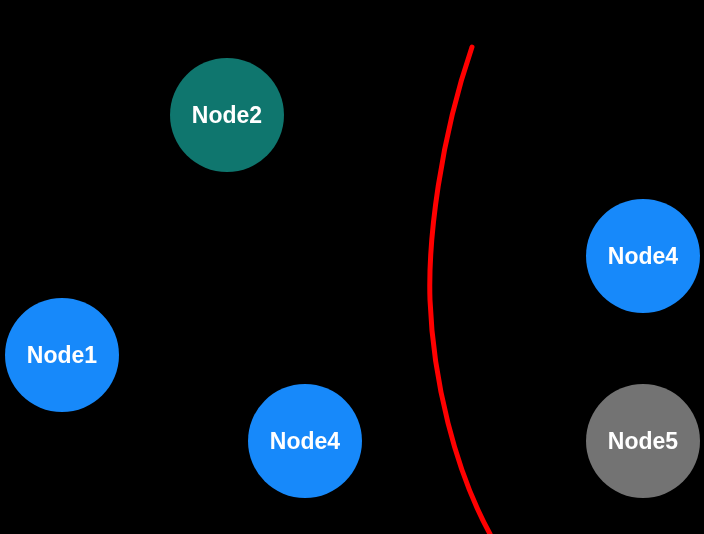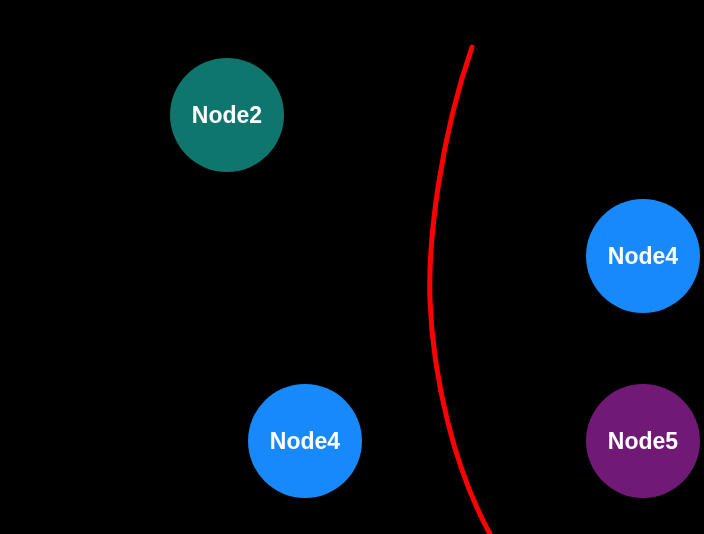--- a/index.html
+++ b/index.html
@@ -51,26 +51,29 @@
 <div id="canvas" style="width: 704px; height: 534px; background: rgb(0, 0, 0);">
 
   <svg id="edge-layer" viewBox="0 0 704 534" width="704" height="534" xmlns="http://www.w3.org/2000/svg">
     <path id="red-curve-path" fill="none" stroke="#ff0000" stroke-width="5" stroke-linecap="round" d="M 472 47 C 440 140 428 240 430 300 C 433 380 455 470 490 534"></path>
   </svg>
 
   <div class="node" style="left: 170px; top: 58px; width: 114px; height: 114px; background: #0f766e;">
     <span class="node-label">Node2</span>
   </div>
 
+  <div class="node" style="left: 5px; top: 298px; width: 114px; height: 114px; background: rgb(23, 137, 250);">
+    <span class="node-label">Node1</span>
+  </div>
 
   <div class="node" style="left: 248px; top: 384px; width: 114px; height: 114px; background: rgb(23, 137, 250);">
     <span class="node-label">Node4</span>
   </div>
 
   <div class="node" style="left: 586px; top: 199px; width: 114px; height: 114px; background: rgb(23, 137, 250);">
     <span class="node-label">Node4</span>
   </div>
 
-  <div class="node" style="left: 586px; top: 384px; width: 114px; height: 114px; background: #701a75;">
+  <div class="node" style="left: 586px; top: 384px; width: 114px; height: 114px; background: #737373;">
     <span class="node-label">Node5</span>
   </div>
 
 </div>
 
 </body></html>

